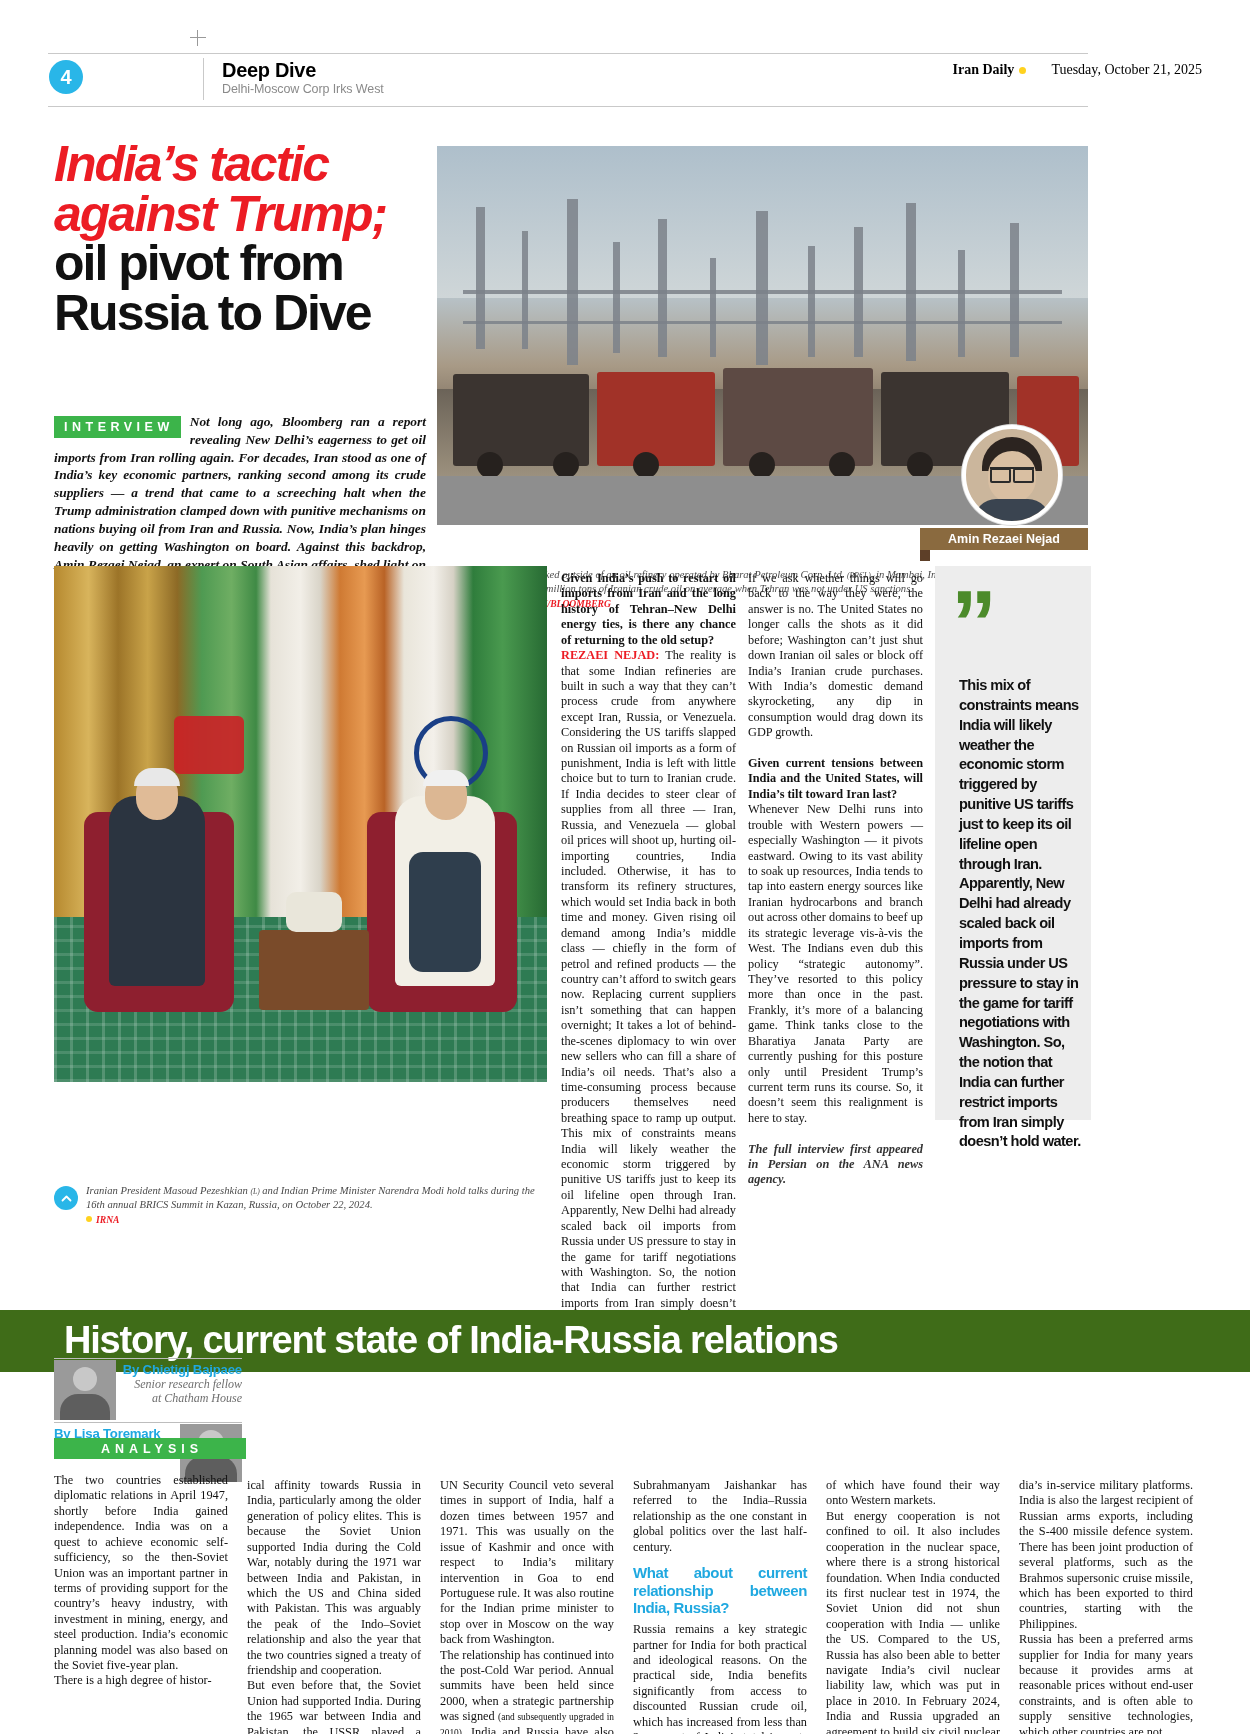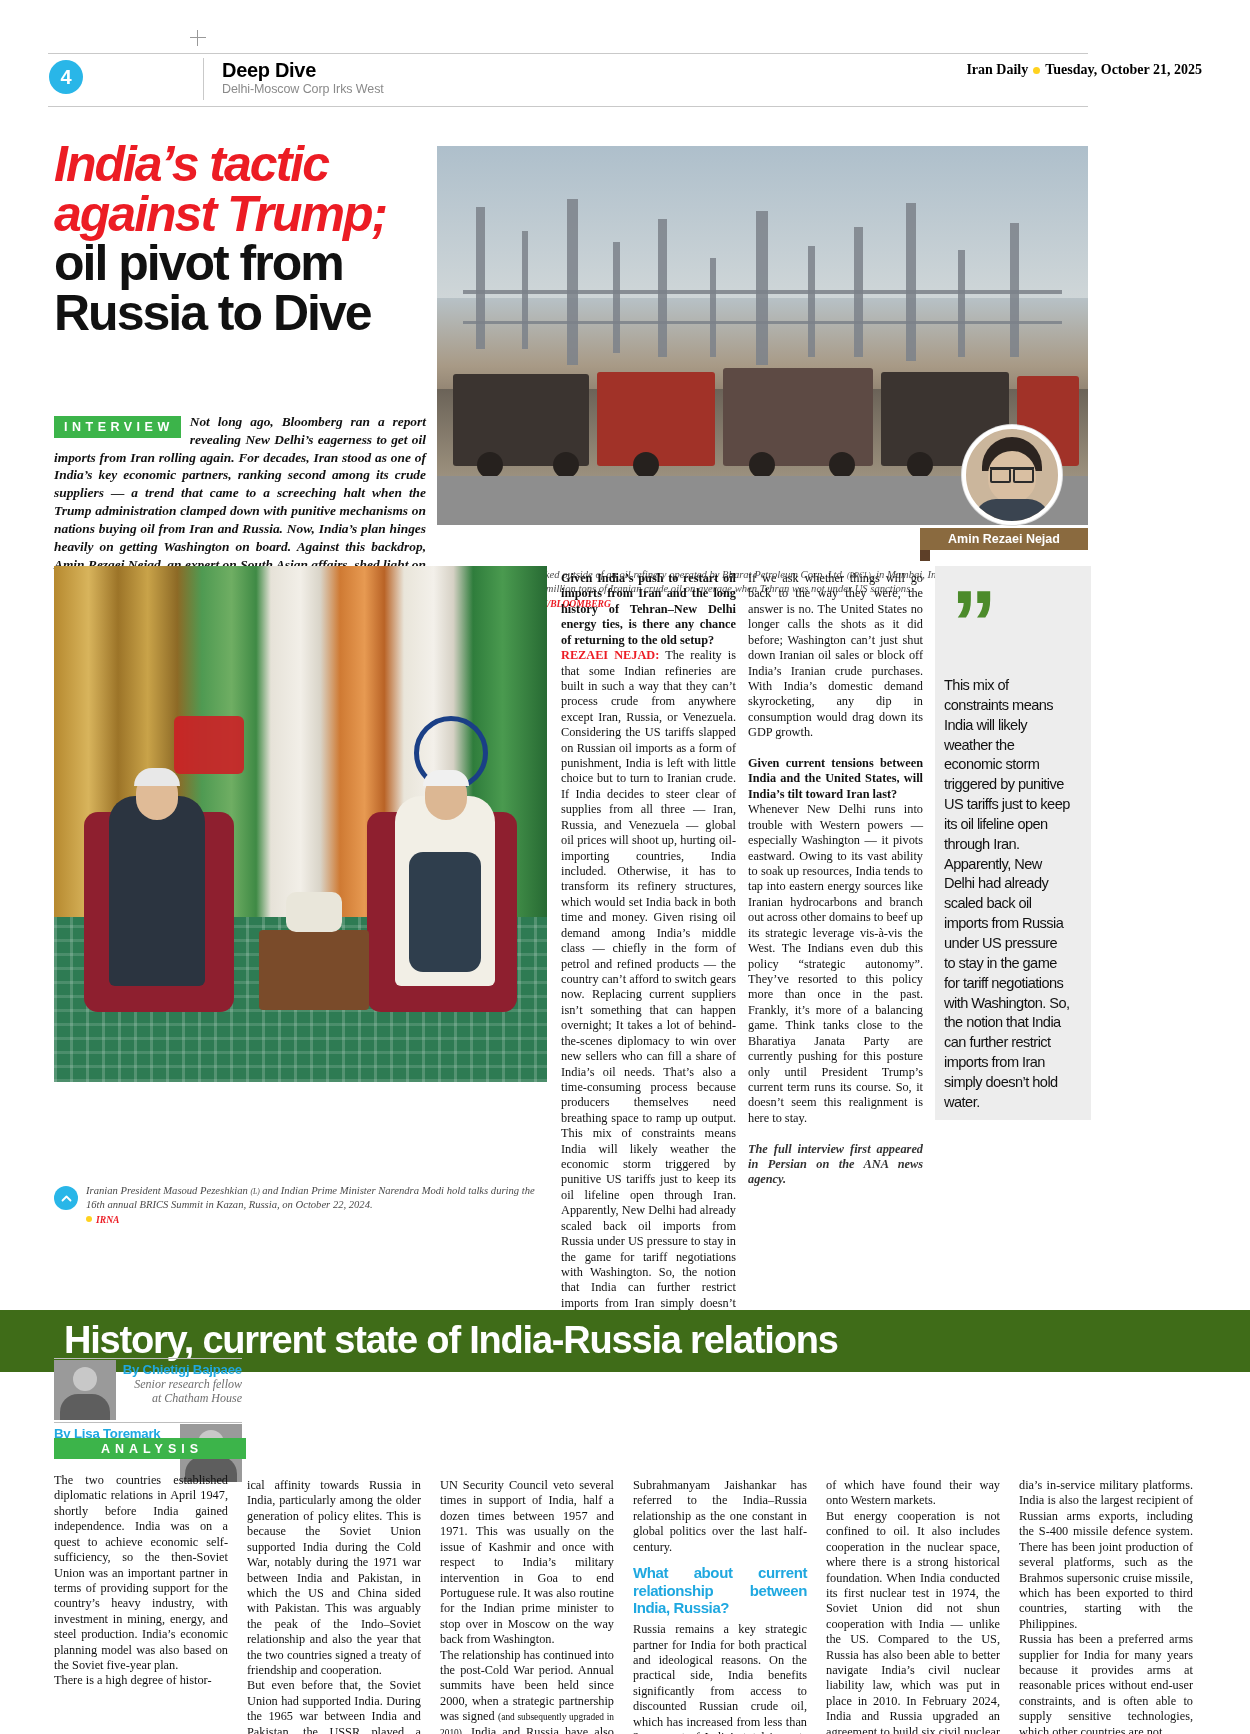--- a/index.html
+++ b/index.html
@@ -37,21 +37,21 @@
     position:absolute;left:222px;top:82px;
     font-family:"Liberation Sans",sans-serif;font-size:12.5px;color:#8a8a8a;
     letter-spacing:-0.1px;
   }
   .masthead{
     position:absolute;right:48px;top:62px;
     font-family:"Liberation Serif",serif;font-size:14px;font-weight:bold;color:#000;
     display:flex;align-items:center;gap:5px;white-space:nowrap;justify-content:center;
   }
   .dot-y{width:7px;height:7px;border-radius:50%;background:#ffd21f;display:inline-block;}
-  .masthead .dt{font-weight:bold;}
+  .masthead .dt{font-weight:normal;margin-left:20px;}
 
   
   .headline{
     position:absolute;left:54px;top:140px;width:372px;
     font-family:"Liberation Sans",sans-serif;font-weight:bold;
     font-size:50px;line-height:0.99;letter-spacing:-2px;color:#111;
   }
   .headline .red{color:#ec1c24;font-style:italic;display:block;}
   .headline .blk{display:block;color:#111;}
 
@@ -158,22 +158,22 @@
   #icol2{left:748px;top:571px;width:175px;}
   .q{font-weight:bold;}
   .speaker{color:#ec1c24;font-weight:bold;}
   .closing{font-style:italic;font-weight:bold;color:#333;}
 
   
   .pullq{position:absolute;left:935px;top:566px;width:156px;height:554px;background:#ededed;}
   .pq-mark{position:absolute;left:16px;top:24px;
     font-family:"Liberation Sans",sans-serif;font-weight:bold;font-size:92px;
     color:#4c8b2b;line-height:.72;letter-spacing:-4px;}
-  .pq-text{position:absolute;left:9px;top:110px;width:126px;
-    font-family:"Liberation Sans",sans-serif;font-weight:normal;font-size:14.6px;
+  .pq-text{position:absolute;left:24px;top:110px;width:126px;
+    font-family:"Liberation Sans",sans-serif;font-weight:bold;font-size:14.6px;
     line-height:1.36;letter-spacing:-0.55px;color:#111;}
 
   
   .banner{position:absolute;left:0;top:1310px;width:1250px;height:62px;background:#3f6c18;}
   .banner h2{position:absolute;left:64px;top:9px;margin:0;
     font-family:"Liberation Sans",sans-serif;font-weight:bold;font-size:38px;
     letter-spacing:-1.2px;color:#fff;}
 
   
   .by-rule{position:absolute;background:#bdbdbd;height:1px;}

